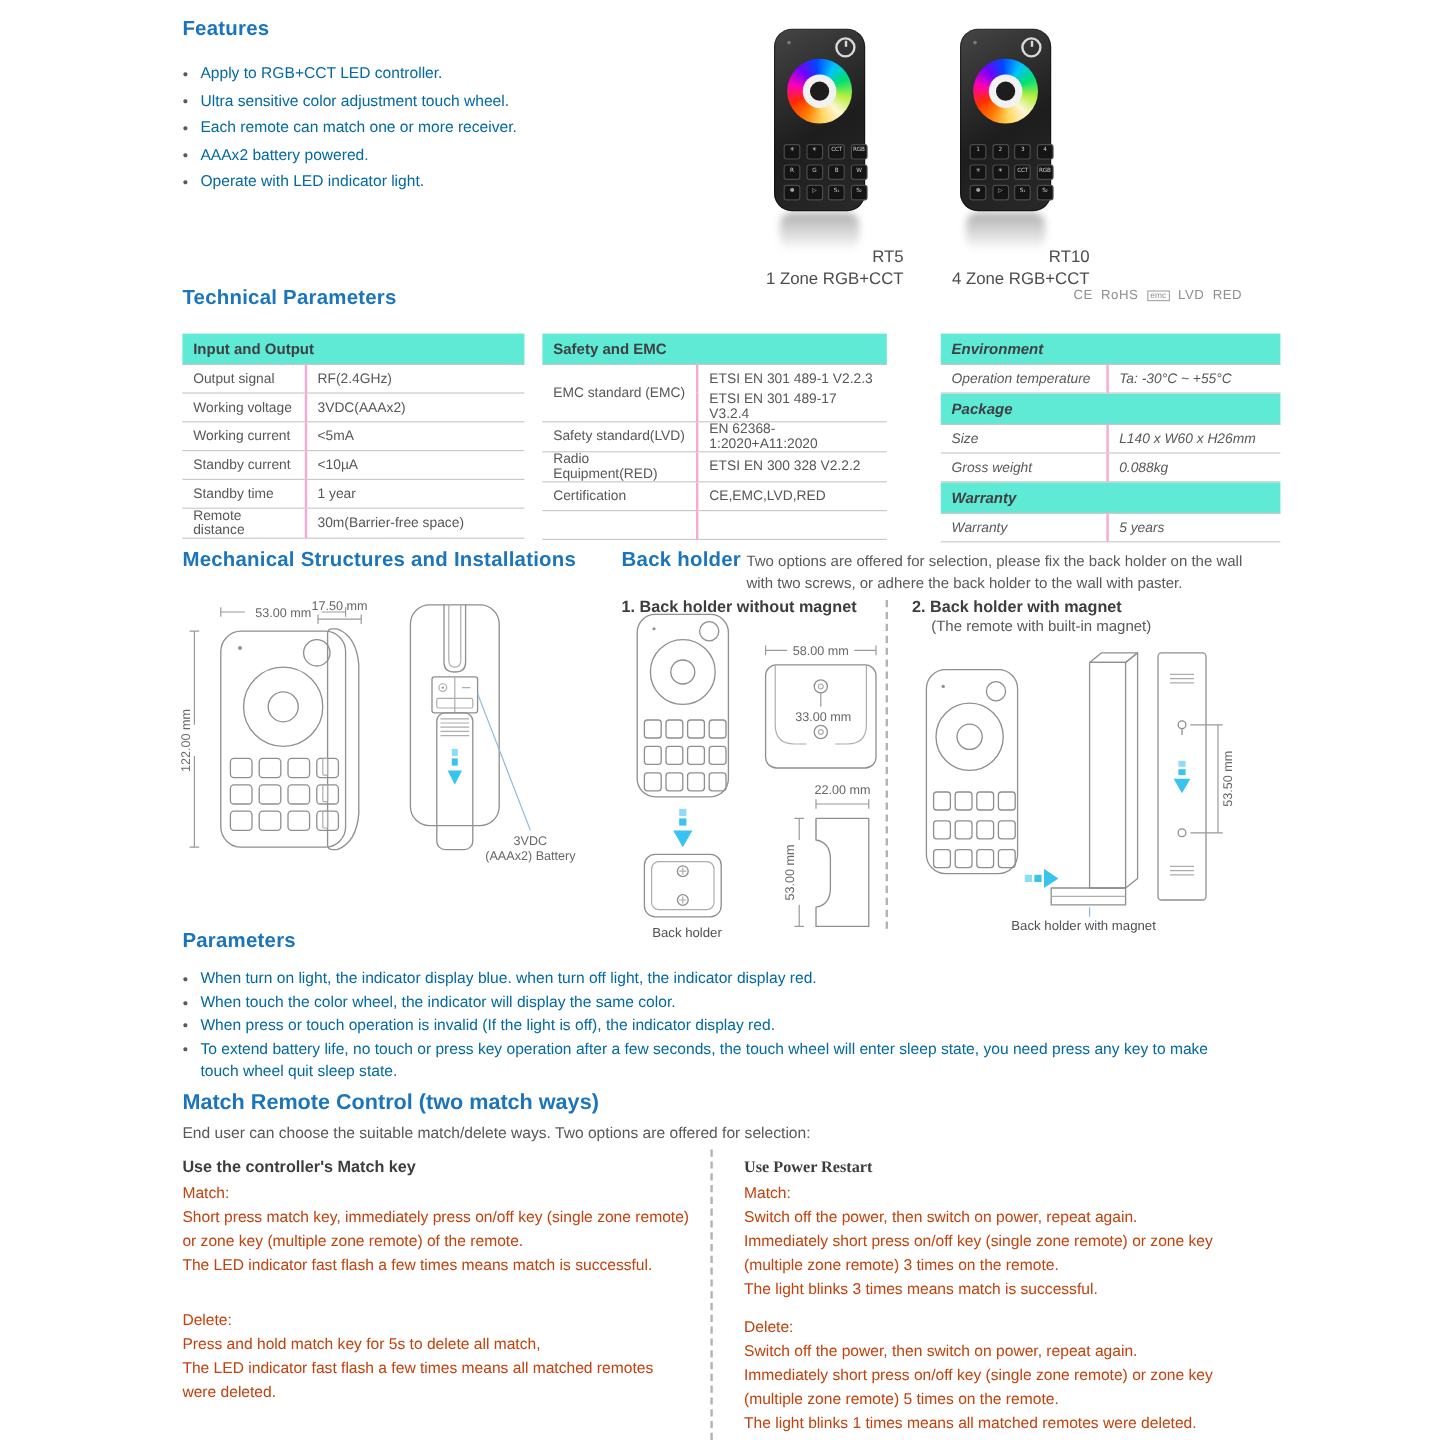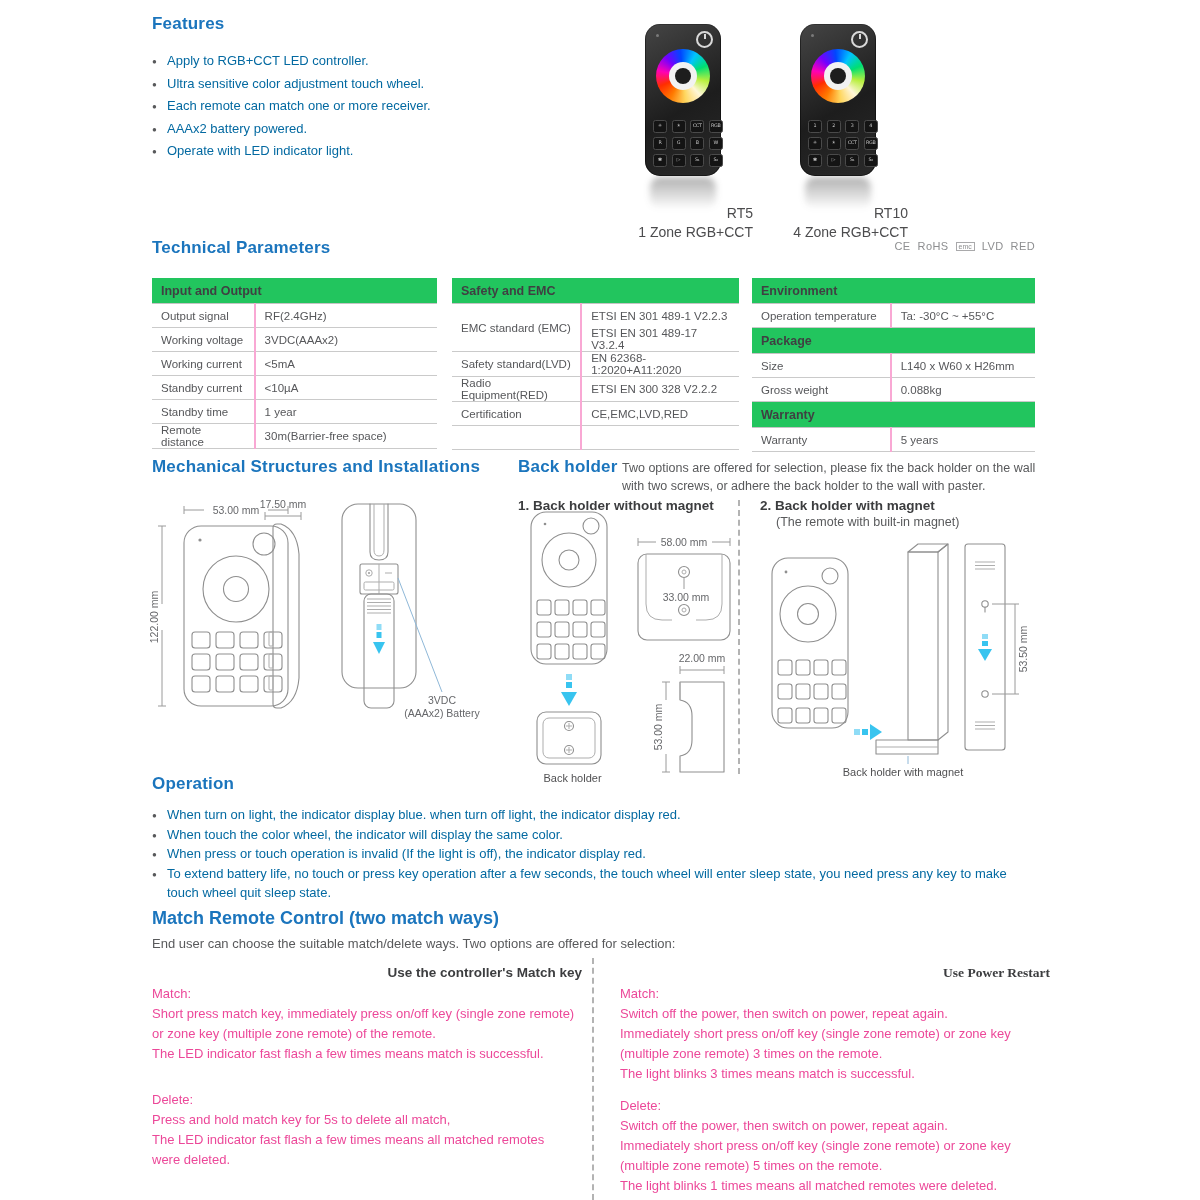--- a/index.html
+++ b/index.html
@@ -34,34 +34,34 @@
     font-family:"DejaVu Sans",sans-serif;font-size:4.8px;line-height:10px;text-align:center;letter-spacing:-.2px;overflow:hidden;}
   .model-cap{font-size:14px;color:#4c4c4e;text-align:right;line-height:19px;}
   
   .certs{font-size:11px;color:#8d8e90;letter-spacing:.4px;text-align:right;}
   .certs span{margin-left:7px;}
   .cert-box{border:1px solid #a9a9ab;font-size:7px;padding:0 2px;letter-spacing:0;vertical-align:1px;}
   
   .ptable{border-collapse:collapse;table-layout:fixed;width:100%;}
   .ptable td{font-size:11.5px;color:#56575a;padding:0 9px;height:23px;border-bottom:1px solid #cacaca;vertical-align:middle;}
   .ptable td.lab{border-right:2px solid #f9a8d4;}
-  .ptable tr.hed td{background:#22c55e;border-right:none;border-bottom:1px solid #c4c4c4;height:25px;
+  .ptable tr.hed td{background:#5eead4;border-right:none;border-bottom:1px solid #c4c4c4;height:25px;
     font-size:12.5px;font-weight:700;color:#3f4042;}
   .ptable td.nob{border-bottom:none;}
   
   svg .ln{stroke:#8f8f8f;stroke-width:1.1;fill:none;stroke-linecap:round;stroke-linejoin:round;}
   svg .ln2{stroke:#adadad;stroke-width:1;fill:none;}
   svg .dimln{stroke:#9a9a9a;stroke-width:1;fill:none;}
   svg text{font-family:"Liberation Sans",sans-serif;font-size:10.5px;fill:#66676a;}
   svg .cyan{fill:#38c4ef;}
   svg .cyan2{fill:#8fdcf6;}
   svg .lead{stroke:#8fb8d8;stroke-width:1;fill:none;}
   .dashv{border-left:2px dashed #b3b3b3;width:0;}
-  .subbold{font-size:13.5px;font-weight:700;color:#3c3d3f;text-align:right;}
-  .line{font-size:13px;line-height:20px;white-space:nowrap;color:#ec4899;}
+  .subbold{font-size:13.5px;font-weight:700;color:#3c3d3f;}
+  .line{font-size:13px;line-height:20px;white-space:nowrap;color:#c2410c;}
   .holder-cap{font-size:11px;color:#505052;text-align:center;}
 </style>
 </head>
 <body>
 
 <div class="abs sec-h" style="left:152px;top:14px;">Features</div>
 <ul class="abs bullets feat" style="left:152px;top:50px;width:480px;">
   <li>Apply to RGB+CCT LED controller.</li>
   <li>Ultra sensitive color adjustment touch wheel.</li>
   <li>Each remote can match one or more receiver.</li>
@@ -197,21 +197,21 @@
           <td>CE,EMC,LVD,RED</td>
         </tr>
     <tr>
           <td class="lab"></td>
           <td></td>
         </tr>
   </tbody>
     </table>
 </div>
 
-<div class="abs" style="left:752px;top:278px;width:283px;">
+<div class="abs" style="left:784px;top:278px;width:283px;font-style:italic;">
   <table class="ptable">
     <colgroup>
         <col style="width:49%">
         <col>
       </colgroup>
     <tbody>
         <tr class="hed">
           <td colspan="2">Environment</td>
         </tr>
     <tr>
@@ -429,21 +429,21 @@
   <rect class="cyan2" x="224" y="116" width="6" height="5"></rect>
   <rect class="cyan" x="224" y="123" width="6" height="5"></rect>
   <polygon class="cyan" points="220,131 234,131 227,143"></polygon>
   <line class="dimln" x1="234" y1="86" x2="261" y2="86"></line>
     <line class="dimln" x1="234" y1="176" x2="261" y2="176"></line>
   <line class="dimln" x1="257" y1="86" x2="257" y2="176"></line>
   <text transform="rotate(-90 269 131)" x="269" y="131" text-anchor="middle">53.50 mm</text>
 </svg>
 <div class="abs holder-cap" style="left:788px;top:766px;width:230px;">Back holder with magnet</div>
 
-<div class="abs sec-h" style="left:152px;top:774px;">Operation</div>
+<div class="abs sec-h" style="left:152px;top:774px;">Parameters</div>
 <ul class="abs bullets oper" style="left:152px;top:805px;width:870px;">
   <li>When turn on light, the indicator display blue. when turn off light, the indicator display red.</li>
   <li>When touch the color wheel, the indicator will display the same color.</li>
   <li>When press or touch operation is invalid (If the light is off), the indicator display red.</li>
   <li>To extend battery life, no touch or press key operation after a few seconds, the touch wheel will enter sleep state, you need press any key to make touch wheel quit sleep state.</li>
 </ul>
 
 <div class="abs sec-h-sm" style="left:152px;top:908px;">Match Remote Control (two match ways)</div>
 <div class="abs" style="left:152px;top:936px;font-size:13px;">End user can choose the suitable match/delete ways. Two options are offered for selection:</div>
 <div class="abs dashv" style="left:592px;top:958px;height:242px;"></div>

